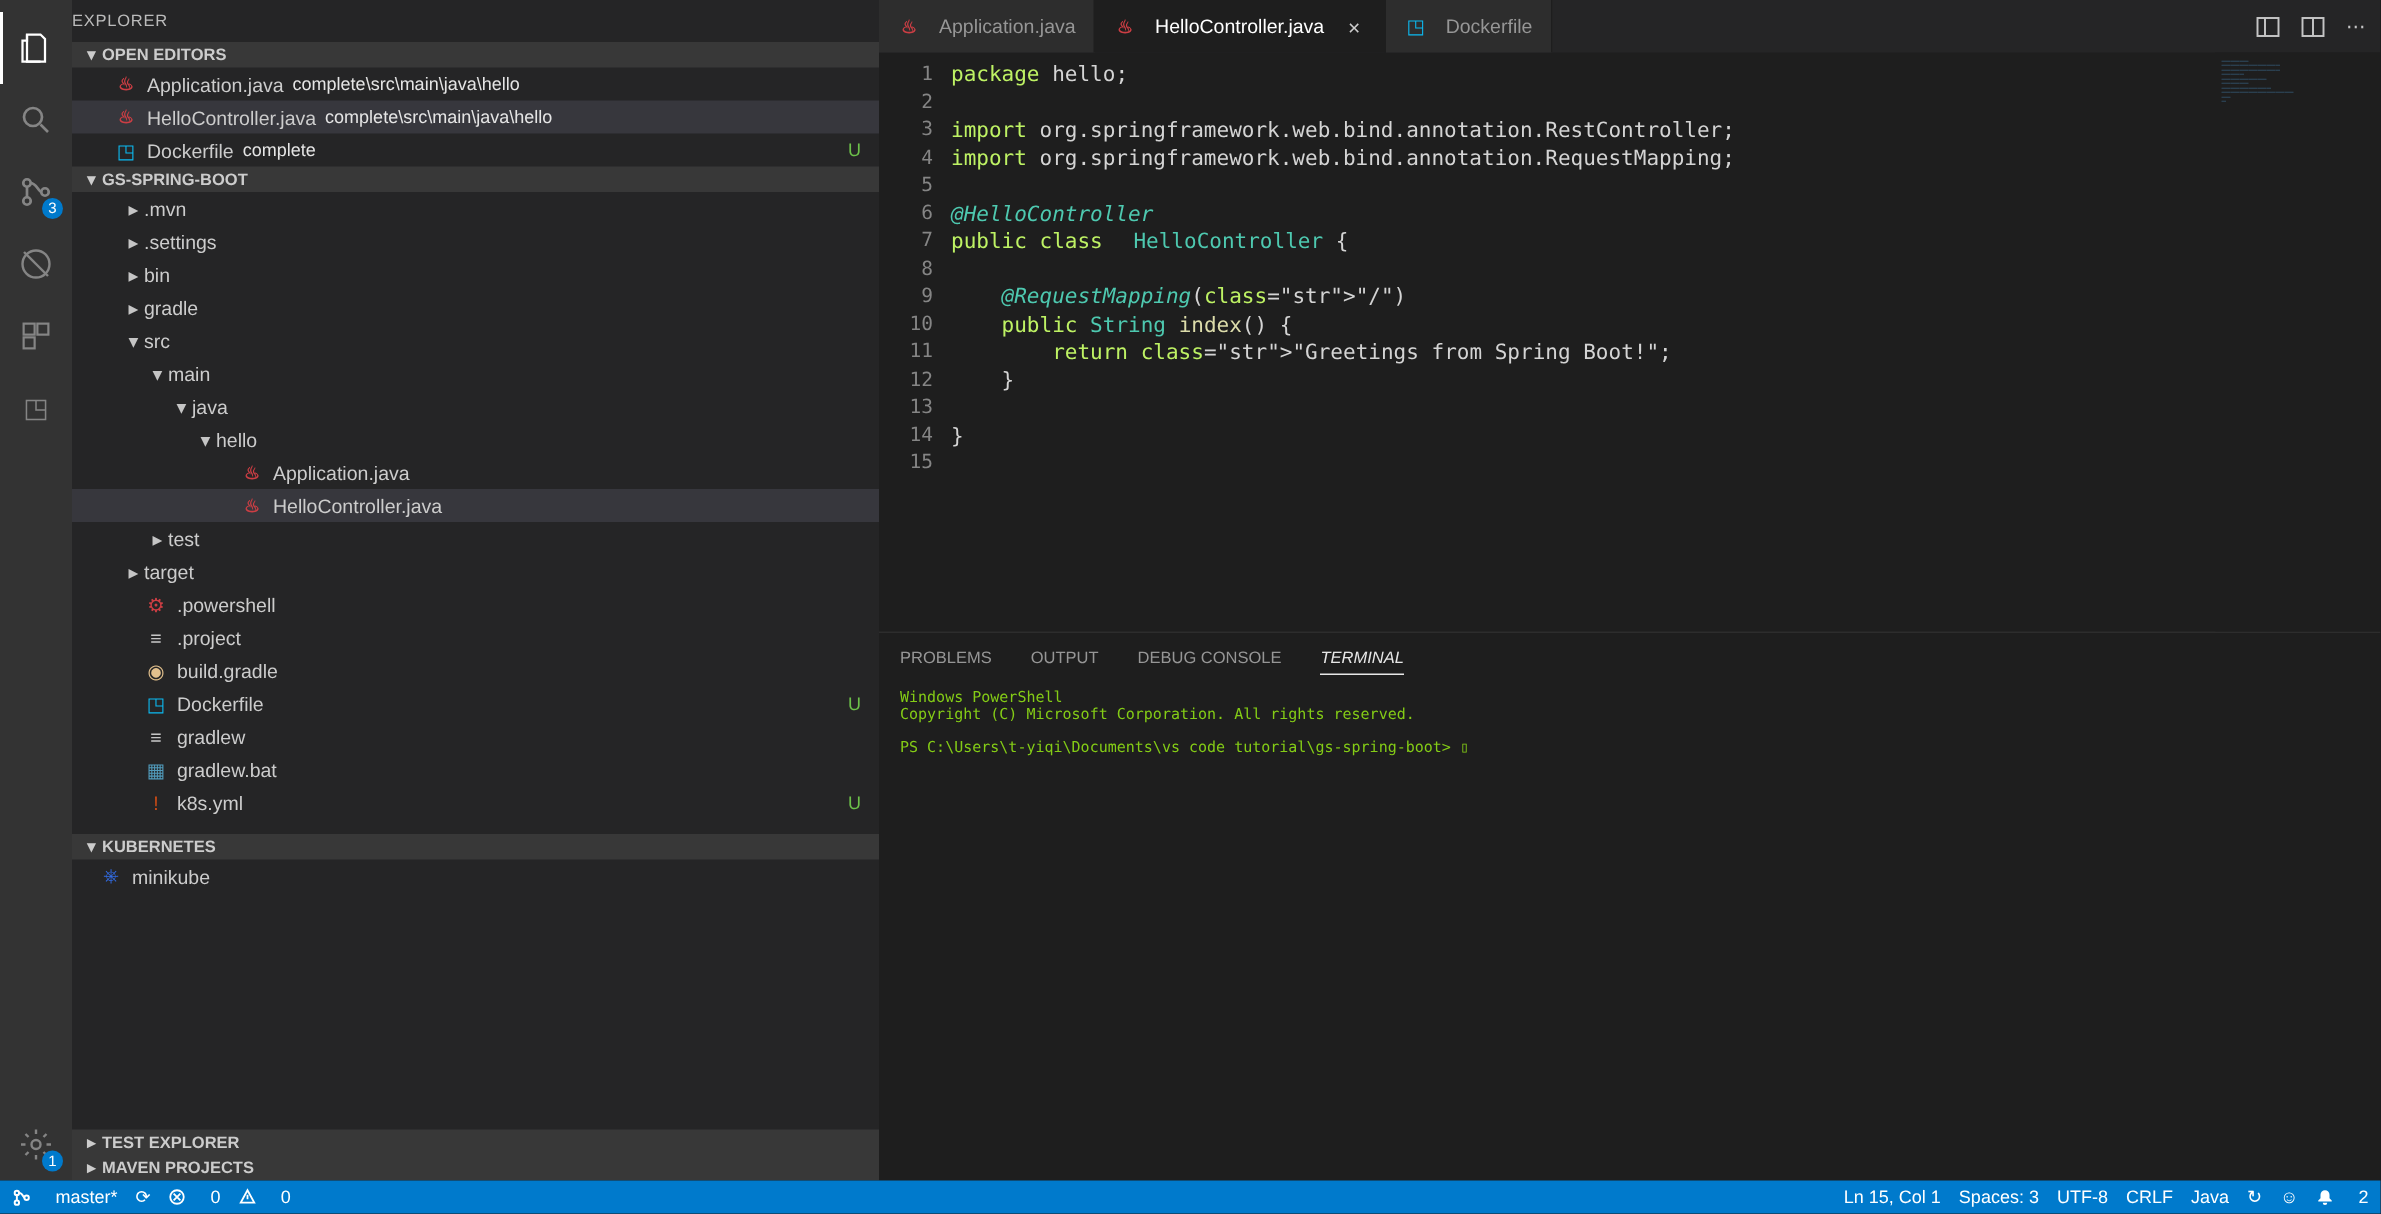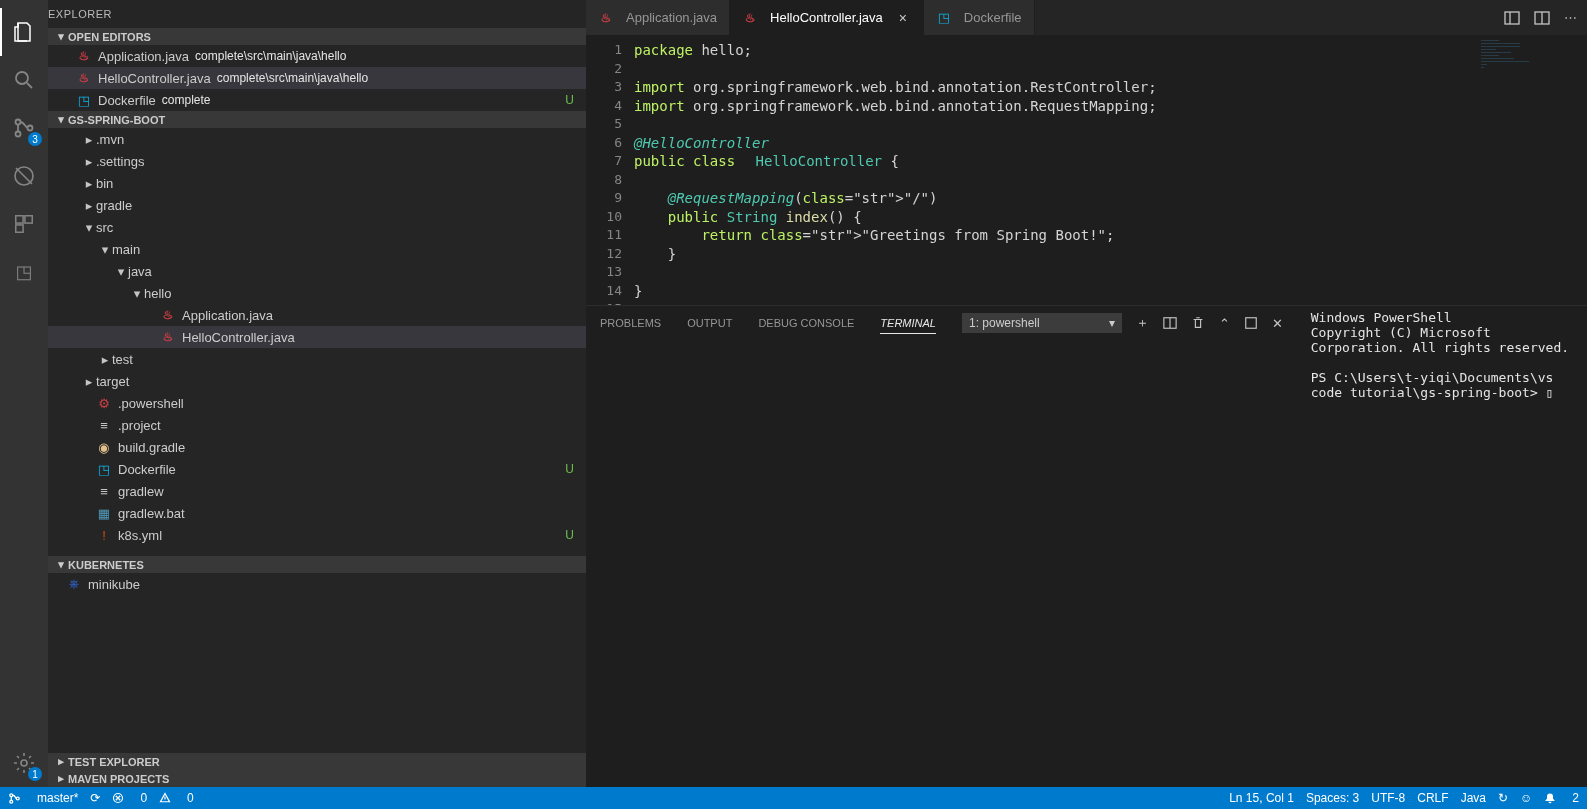--- a/index.html
+++ b/index.html
@@ -118,41 +118,41 @@
   color: #d4d4d4;
 }
 .minimap { width:110px; background:#1e1e1e; padding:4px; color:#2a3f4f; font-size:3px; line-height:3px; overflow:hidden; }
 .kw { color: #bef264; }
 .ann { color: #4ec9b0; font-style: italic; }
 .cls { color: #4ec9b0; margin-left: 12px; }
 .fn { color: #dcdcaa; }
 .typ { color: #4ec9b0; }
 
 .panel {
-  height: 482px; background: #1e1e1e;
+  height: 366px; background: #1e1e1e;
   border-top: 1px solid #2d2d2d;
-  display: flex; flex-direction: row;
+  display: flex; flex-direction: column;
 }
 .panel-tabs {
   height: 34px; display: flex; align-items: center;
   padding: 0 14px; gap: 26px; font-size: 11px;
   color: #969696; text-transform: uppercase;
 }
 .panel-tab { cursor: pointer; padding: 4px 0;}
 .panel-tab.active { color: #e7e7e7; border-bottom: 1px solid #e7e7e7; font-style: italic; }
 .panel-right { margin-left: auto; display: flex; align-items: center; gap: 14px; color: #c5c5c5; text-transform:none; font-size:13px;}
 .term-select {
   background: #3c3c3c; color: #cccccc; border: 1px solid #3c3c3c;
   font-size: 12px; padding: 2px 22px 2px 6px; position:relative;
   width: 160px;
 }
 .term-select::after{ content:"▾"; position:absolute; right:6px; }
 .panel-body {
-  flex: 1; font-family: Consolas, monospace; font-size: 13px;
-  padding: 4px 14px; color: #e5e5e5; white-space: pre-wrap;
+  flex: 1; font-family: Consolas, monospace; font-size: 10px;
+  padding: 4px 14px; color: #84cc16; white-space: pre-wrap;
 }
 
 .statusbar {
   height: 22px; background: #007acc; color: #ffffff;
   display: flex; align-items: center; font-size: 12px;
   padding: 0 8px; gap: 12px;
 }
 .statusbar .sp { flex: 1; }
 .sb-item { display:flex; align-items:center; gap:16px; cursor:pointer; }
 .java-ic { color:#cc3e44; font-size:12px; font-weight:bold; }
@@ -412,42 +412,20 @@
     </div>
 
     <div class="panel">
       <div class="panel-tabs">
         <div id="panel-tabs-mount" style="display:flex;gap:26px;">
             <div class="panel-tab">PROBLEMS</div>
             <div class="panel-tab">OUTPUT</div>
             <div class="panel-tab">DEBUG CONSOLE</div>
             <div class="panel-tab active">TERMINAL</div>
           </div>
-        <div class="panel-right">
-          <div class="term-select">1: powershell</div>
-          <span>＋</span>
-          <span>
-              <svg width="14" height="14" viewBox="0 0 16 16" fill="none" stroke="currentColor" stroke-width="1.3">
-                <rect x="1" y="2" width="14" height="12"></rect>
-                <path d="M8 2v12"></path>
-              </svg>
-            </span>
-          <span>
-              <svg width="14" height="14" viewBox="0 0 16 16" fill="none" stroke="currentColor" stroke-width="1.3">
-                <path d="M3 4h10M5 4v9h6V4M6 2h4"></path>
-              </svg>
-            </span>
-          <span>⌃</span>
-          <span>
-              <svg width="14" height="14" viewBox="0 0 16 16" fill="none" stroke="currentColor" stroke-width="1.3">
-                <rect x="2" y="2" width="12" height="12"></rect>
-              </svg>
-            </span>
-          <span>✕</span>
-        </div>
       </div>
       <div class="panel-body" id="terminal-body">Windows PowerShell
 Copyright (C) Microsoft Corporation. All rights reserved.
 
 PS C:\Users\t-yiqi\Documents\vs code tutorial\gs-spring-boot&gt; ▯</div>
     </div>
   </div>
 </div>
 
 <div class="statusbar">

